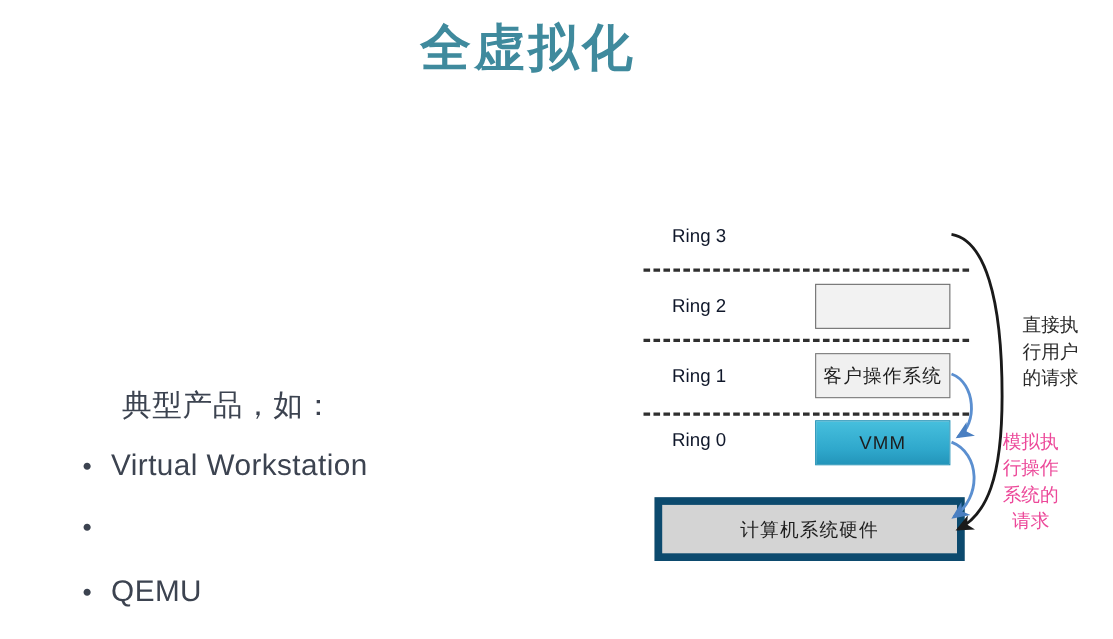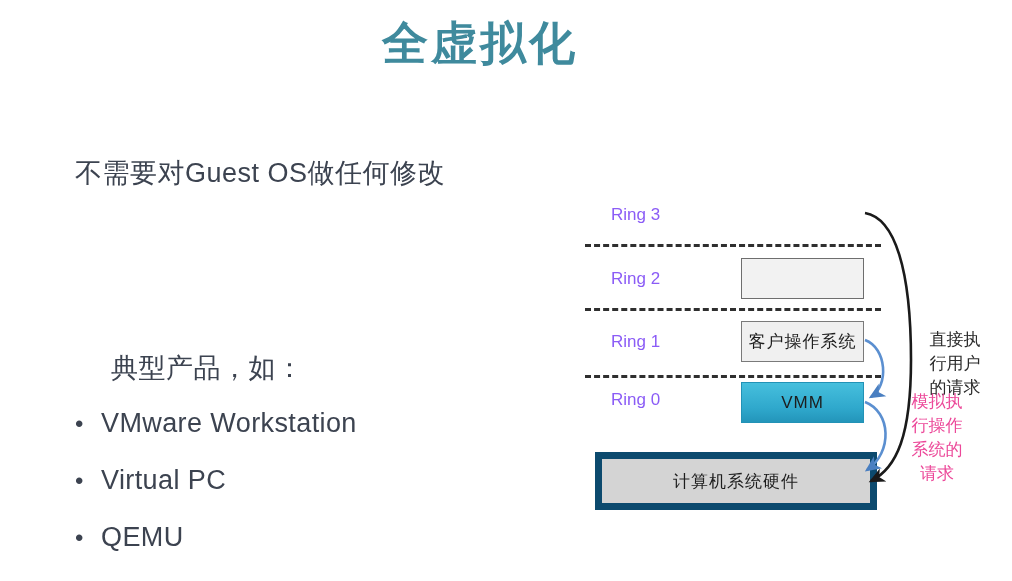--- a/index.html
+++ b/index.html
@@ -88,21 +88,21 @@
   #diagram {
     position: absolute;
     left: 575px;
     top: 190px;
     width: 437px;
     height: 340px;
   }
   .ring-label {
     position: absolute;
     font-size: 17px;
-    color: #8b5cf6;
+    color: #0f172a;
     line-height: 20px;
     white-space: nowrap;
   }
   .divider {
     position: absolute;
     left: 10px;
     width: 296px;
     height: 0;
     border-top: 3px dashed #2f2f2f;
   }
@@ -160,21 +160,20 @@
     width: 60px;
     font-size: 17px;
     line-height: 24px;
     text-align: center;
     white-space: pre-line;
   }
   #annotation-direct {
     left: 350px;
     top: 94px;
     color: #2a2a2a;
-    margin-top: 44px;
   }
   #annotation-emulated {
     left: 332px;
     top: 200px;
     color: #ec4899;
   }
 
   #arrow-layer {
     position: absolute;
     left: 0;
@@ -184,34 +183,30 @@
     pointer-events: none;
   }
 </style>
 </head>
 <body>
 
 <div id="slide">
 
   <div id="slide-title">全虚拟化</div>
 
-  <div id="left-col">
-    <div class="lead-line">不需要对Guest OS做任何修改</div>
-  </div>
 
   <div id="products-heading">典型产品，如：</div>
 
   <div id="product-list">
     <div class="product-item">
       <span class="bullet-dot">•</span>
-      <span class="product-label">VMware Workstation</span>
+      <span class="product-label">Virtual Workstation</span>
     </div>
     <div class="product-item">
       <span class="bullet-dot">•</span>
-      <span class="product-label">Virtual PC</span>
     </div>
     <div class="product-item">
       <span class="bullet-dot">•</span>
       <span class="product-label">QEMU</span>
     </div>
   </div>
 
   <div id="diagram">
 
     <div class="ring-label" style="left:36px; top:15px;">Ring 3</div>

